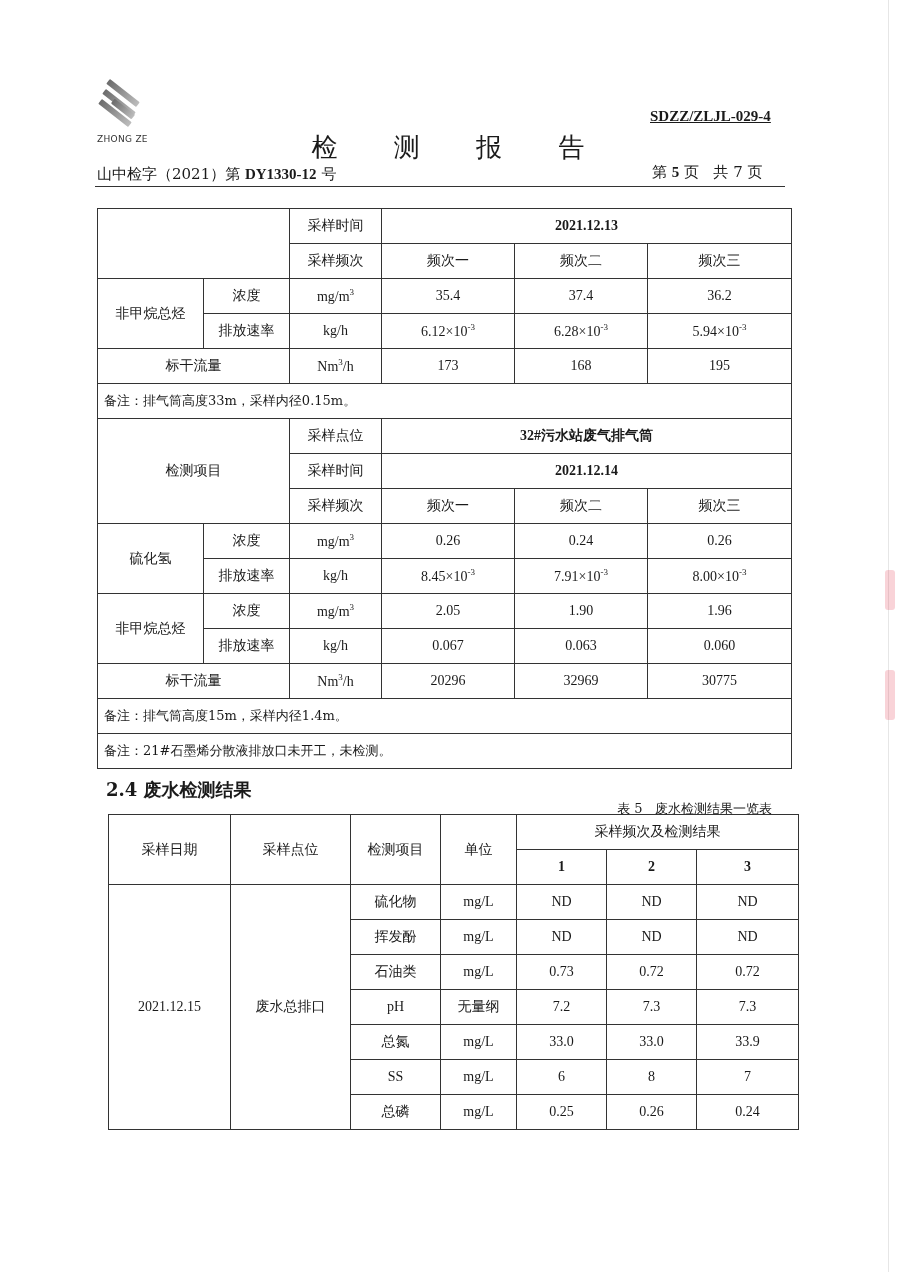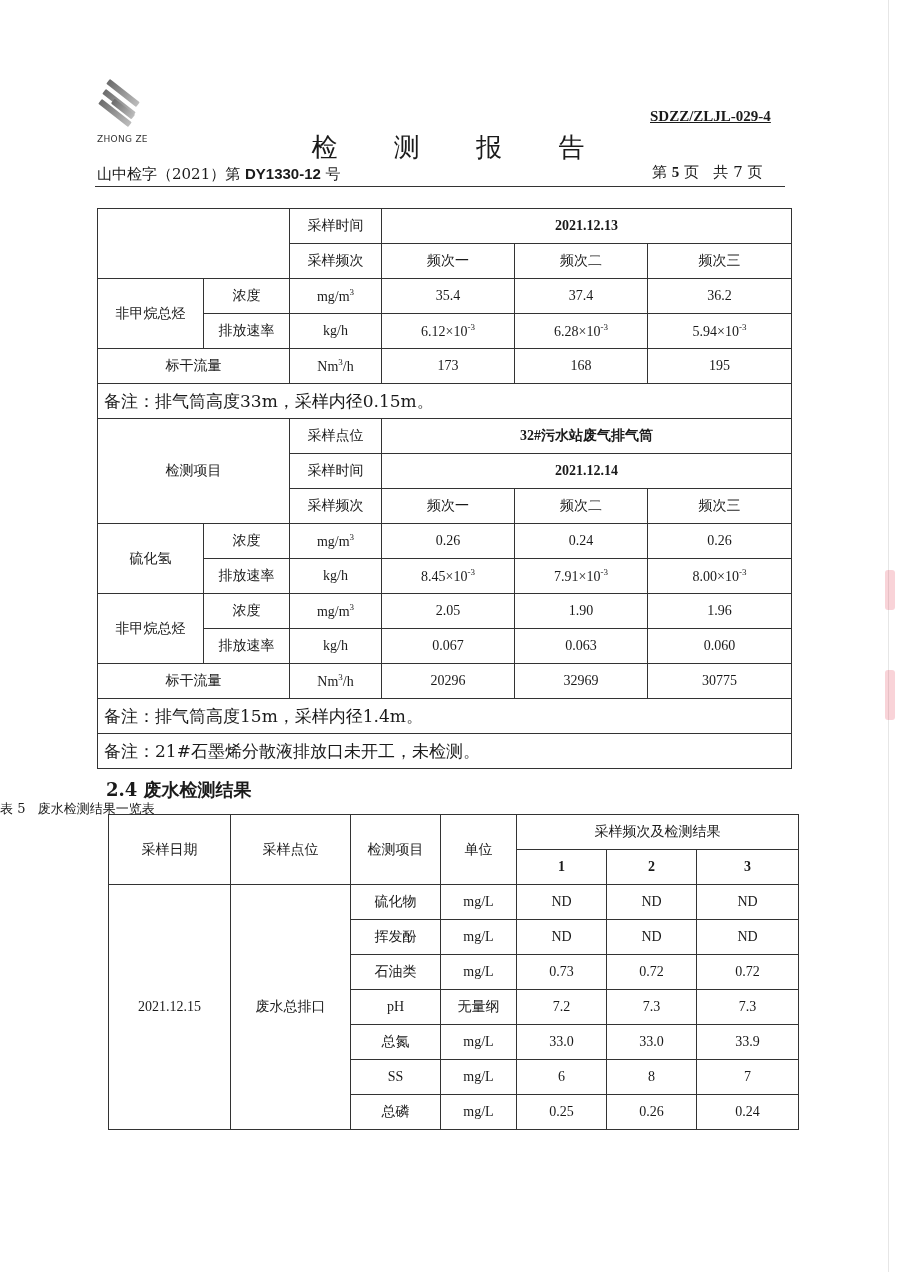--- a/index.html
+++ b/index.html
@@ -6,37 +6,37 @@
   body {
     width: 900px; height: 1272px; background: #ffffff; position: relative; overflow: hidden;
     font-family: "DejaVu Serif", "Liberation Serif", serif; color: #1a1a1a;
   }
   .logo { position: absolute; left: 96px; top: 82px; width: 60px; height: 52px; }
   .logo .bar { position: absolute; width: 38px; height: 6px; background: linear-gradient(90deg,#6b6b6b,#bdbdbd); transform: rotate(38deg); border-radius: 1px; }
   .logo-text { position: absolute; left: 97px; top: 134px; font-family: "DejaVu Sans", sans-serif; font-size: 9px; font-weight: normal; letter-spacing: 0.3px; color: #333; }
   .doc-code { position: absolute; left: 650px; top: 108px; font-family: "Liberation Serif", serif; font-weight: bold; font-size: 15px; text-decoration: underline; }
   .title { position: absolute; left: 0; width: 900px; top: 130px; text-align: center; font-size: 26px; letter-spacing: 24px; padding-left: 10px; }
   .report-no { position: absolute; left: 97px; top: 165px; font-size: 15px; }
-  .report-no b { font-family: Liberation Sans, sans-serif; }
+  .report-no b { font-family: Liberation Serif, serif; }
   .page-no { position: absolute; left: 652px; top: 163px; font-size: 15px; }
   .page-no b { font-family: "Liberation Serif", serif; }
   .hr { position: absolute; left: 95px; width: 690px; top: 186px; height: 0; border-top: 1.5px solid #333; }
 
   table { border-collapse: collapse; position: absolute; table-layout: fixed; }
   td { border: 1px solid #333; text-align: center; vertical-align: middle; font-size: 14px; padding: 0; }
   .num { font-family: "Liberation Serif", serif; font-size: 14px; }
   .bold { font-weight: bold; font-family: "Liberation Serif", serif; }
-  .note { text-align: left; padding-left: 6px; font-size: 17px; }
+  .note { text-align: left; padding-left: 6px; font-size: 13px; }
   sup { font-size: 9px; }
 
   #t1 { left: 97px; top: 208px; width: 694px; border-radius: 6px; }
   #t1 td { height: 34px; }
 
   .section { position: absolute; left: 106px; top: 778px; font-size: 18px; font-weight: bold; }
-  .caption { position: absolute; left: 0; width: 772px; top: 800px; text-align: left; font-size: 13px; }
+  .caption { position: absolute; left: 0; width: 772px; top: 800px; text-align: right; font-size: 13px; }
   #t2 { left: 108px; top: 814px; width: 690px; }
   #t2 td { height: 34px; }
 
   .stamp { position: absolute; left: 885px; width: 10px; border-radius: 3px; background: rgba(230,80,100,0.25); }
   .edge { position: absolute; left: 888px; top: 0; width: 1px; height: 1272px; background: #e6e6e6; }
 </style>
 </head>
 <body>
 
 <div class="logo">

